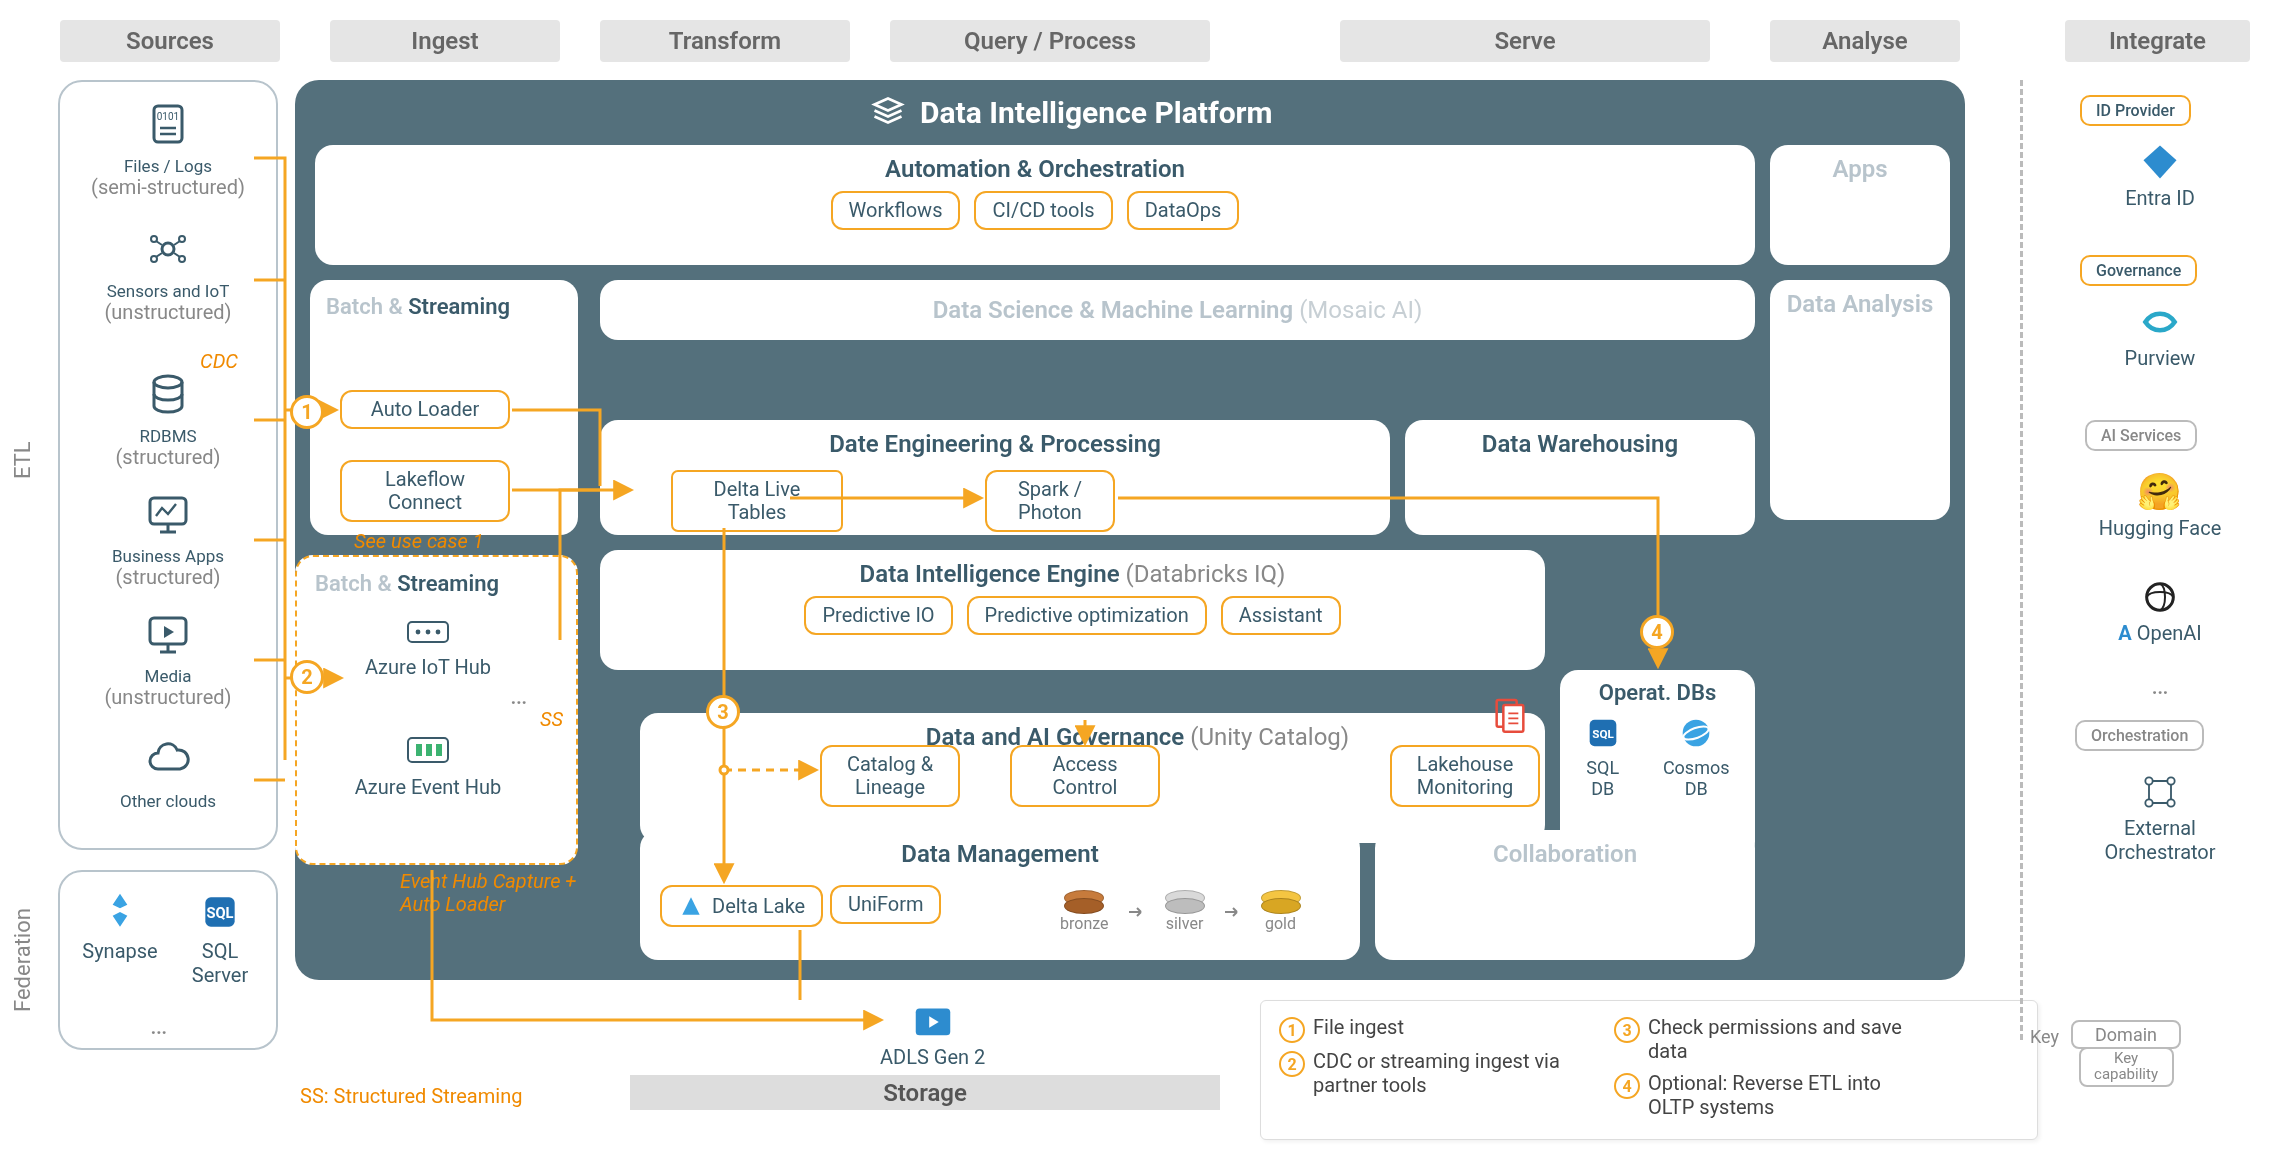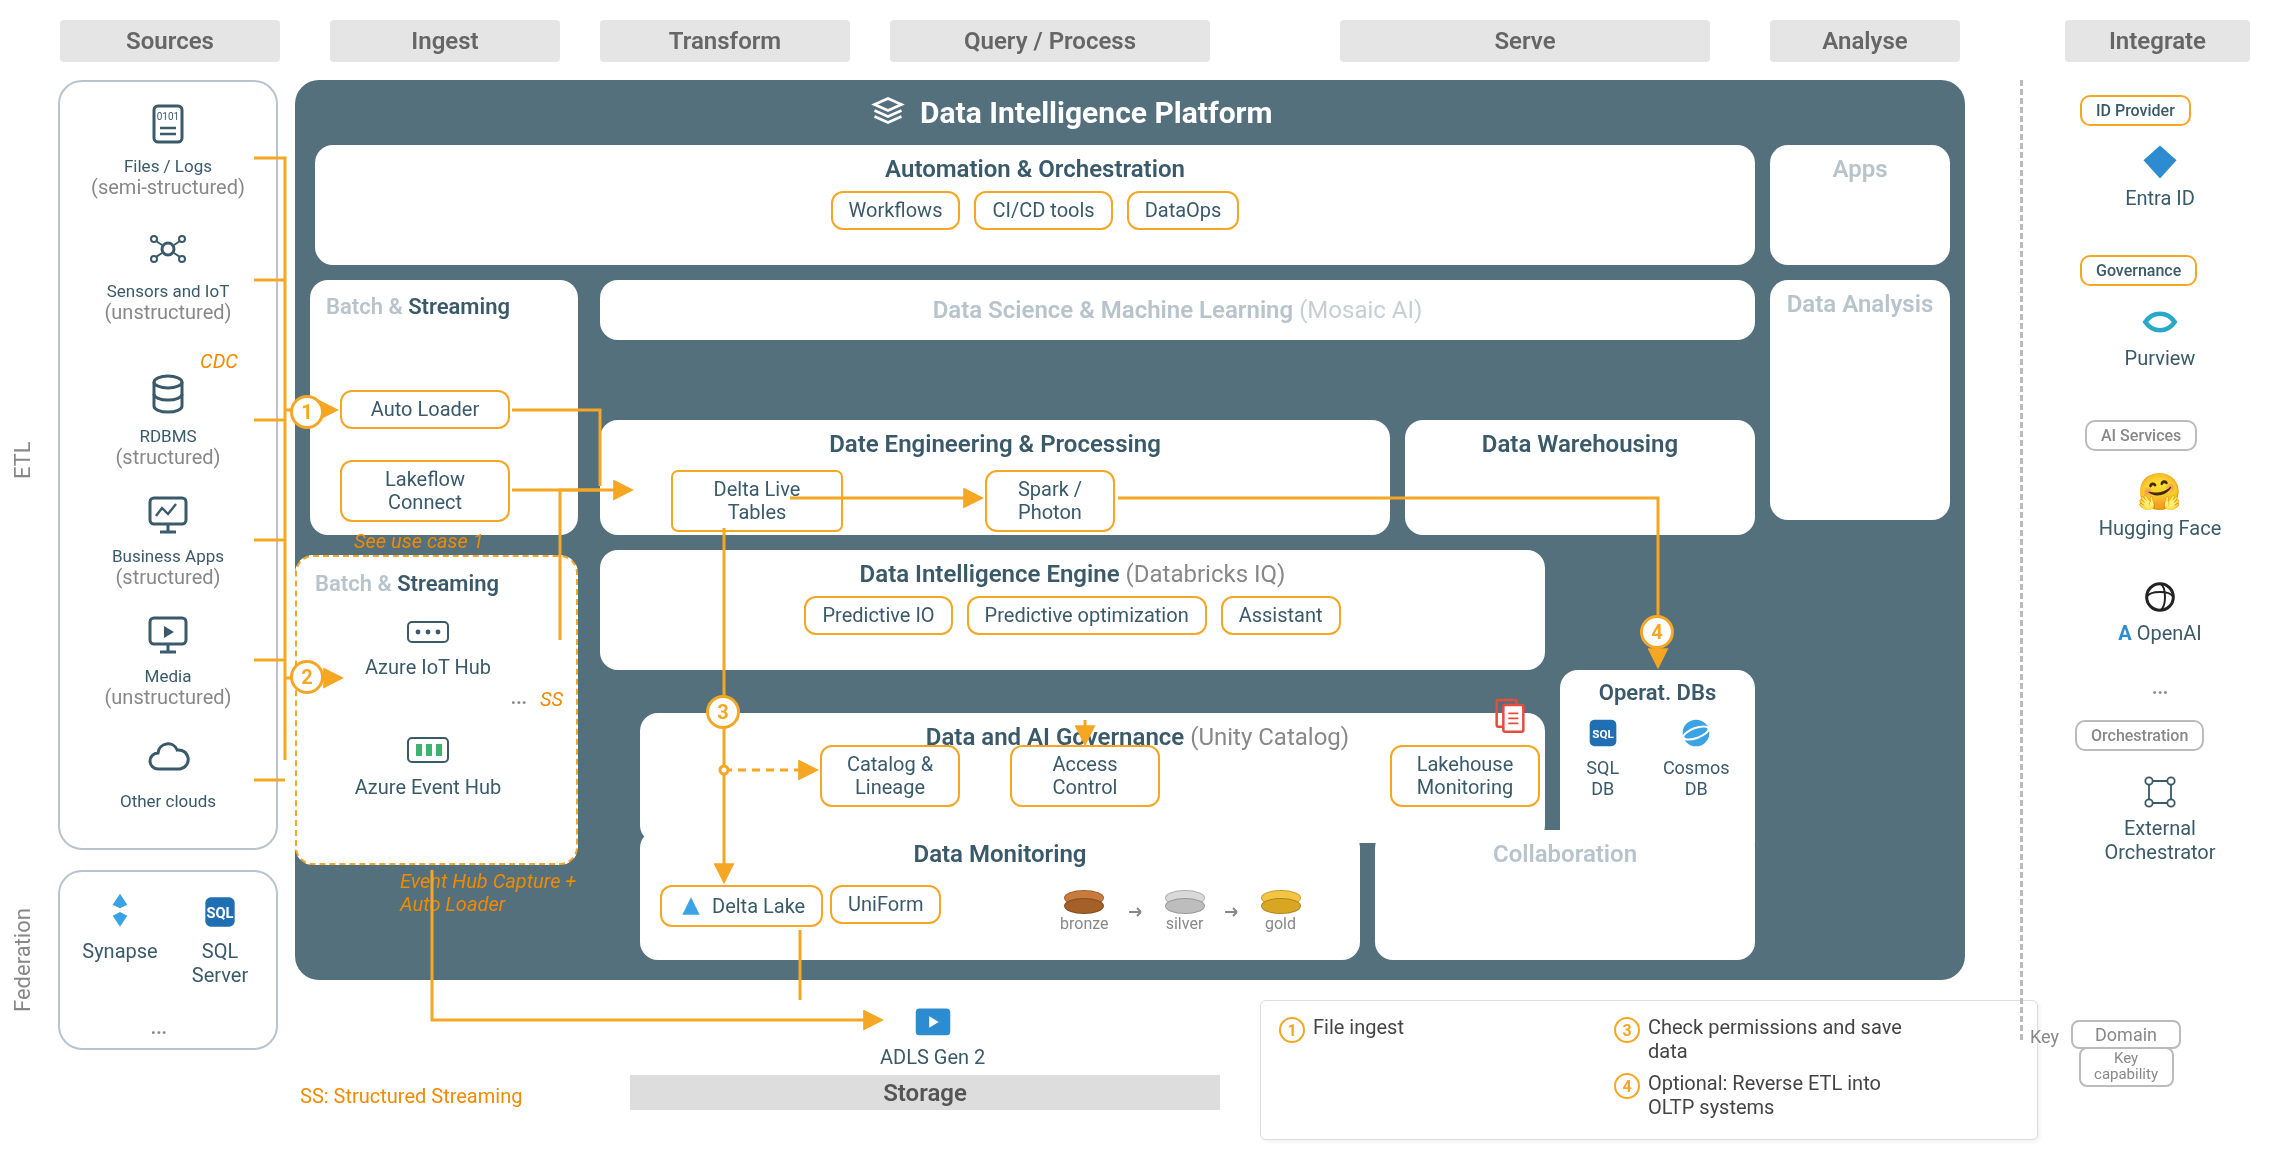--- a/index.html
+++ b/index.html
@@ -369,21 +369,21 @@
 <div style="position:absolute; left:510px; top:680px; color:#888; font-size:26px;">…</div>
 <div style="position:absolute; left:348px; top:730px; text-align:center; width:160px; color:#3a5a6a;">
   <svg width="48" height="40" viewBox="0 0 24 20">
       <rect x="2" y="4" width="20" height="12" rx="2" fill="none" stroke="#3a5a6a" stroke-width="1"></rect>
       <rect x="6" y="7" width="3" height="6" fill="#3cb371"></rect>
       <rect x="11" y="7" width="3" height="6" fill="#3cb371"></rect>
       <rect x="16" y="7" width="3" height="6" fill="#3cb371"></rect>
     </svg>
   <div>Azure Event Hub</div>
 </div>
-<div class="orange-note" style="left:540px; top:688px;">SS</div>
+<div class="orange-note" style="left:540px; top:708px;">SS</div>
 <div class="orange-note" style="left:400px; top:870px; width:180px;">Event Hub Capture + Auto Loader</div>
 
 <div class="section-box" style="left:600px; top:420px; width:790px; height:115px;">
   <div class="section-title">Date Engineering &amp; Processing</div>
 </div>
 <div class="pill twoline" style="position:absolute; left:671px; top:470px; width:172px;border-radius:7px;">Delta Live Tables</div>
 <div class="pill twoline" style="position:absolute; left:985px; top:470px; width:130px;">Spark / Photon</div>
 
 <div class="section-box" style="left:1405px; top:420px; width:350px; height:115px;">
   <div class="section-title">Data Warehousing</div>
@@ -430,21 +430,21 @@
       <svg width="40" height="40" viewBox="0 0 24 24">
           <circle cx="12" cy="12" r="8" fill="#3aa3e3"></circle>
           <ellipse cx="12" cy="12" rx="8" ry="3" fill="none" stroke="#fff" stroke-width="1.2" transform="rotate(-20 12 12)"></ellipse>
         </svg>
       <div>Cosmos DB</div>
     </div>
   </div>
 </div>
 
 <div class="section-box" style="left:640px; top:830px; width:720px; height:130px;">
-  <div class="section-title" style="text-align:center;">Data Monitoring</div>
+  <div class="section-title" style="text-align:center;">Data Management</div>
 </div>
 <div class="pill" style="position:absolute; left:660px; top:885px; display:flex; align-items:center; gap:8px;">
   <svg width="26" height="26" viewBox="0 0 24 24">
       <path d="M12 4l8 16H4l8-16z" fill="#3aa3e3"></path>
     </svg>
   <span>Delta Lake</span>
 </div>
 <div class="pill" style="position:absolute; left:830px; top:885px;">UniForm</div>
 <div class="medallion" style="left:1060px; top:890px;">
   <div class="med">
@@ -480,20 +480,21 @@
       <path d="M10 8l5 3-5 3z" fill="#fff"></path>
     </svg>
   <div>ADLS Gen 2</div>
 </div>
 <div class="storage-bar" style="left:630px; top:1075px; width:590px; height:35px;">Storage</div>
 <div class="orange-note" style="left:300px; top:1085px; font-style:normal;">SS: Structured Streaming</div>
 
 <div class="legend" style="left:1260px; top:1000px; width:778px; height:140px;">
   <div class="legend-col" style="width:330px;">
     <div><span class="numcircle-inline">1</span><span>File ingest</span></div>
+    <div style="margin-top:8px;"><span class="numcircle-inline">2</span><span style="display:inline-block; width:270px; vertical-align:top;">CDC or streaming ingest via partner tools</span></div>
   </div>
   <div class="legend-col" style="width:340px;">
     <div><span class="numcircle-inline">3</span><span style="display:inline-block; width:280px; vertical-align:top;">Check permissions and save data</span></div>
     <div style="margin-top:8px;"><span class="numcircle-inline">4</span><span style="display:inline-block; width:280px; vertical-align:top;">Optional: Reverse ETL into OLTP systems</span></div>
   </div>
 </div>
 
 <div class="right-divider" style="left:2020px; top:80px; height:960px;"></div>
 
 <div class="int-label orange" style="left:2080px; top:95px;">ID Provider</div>

